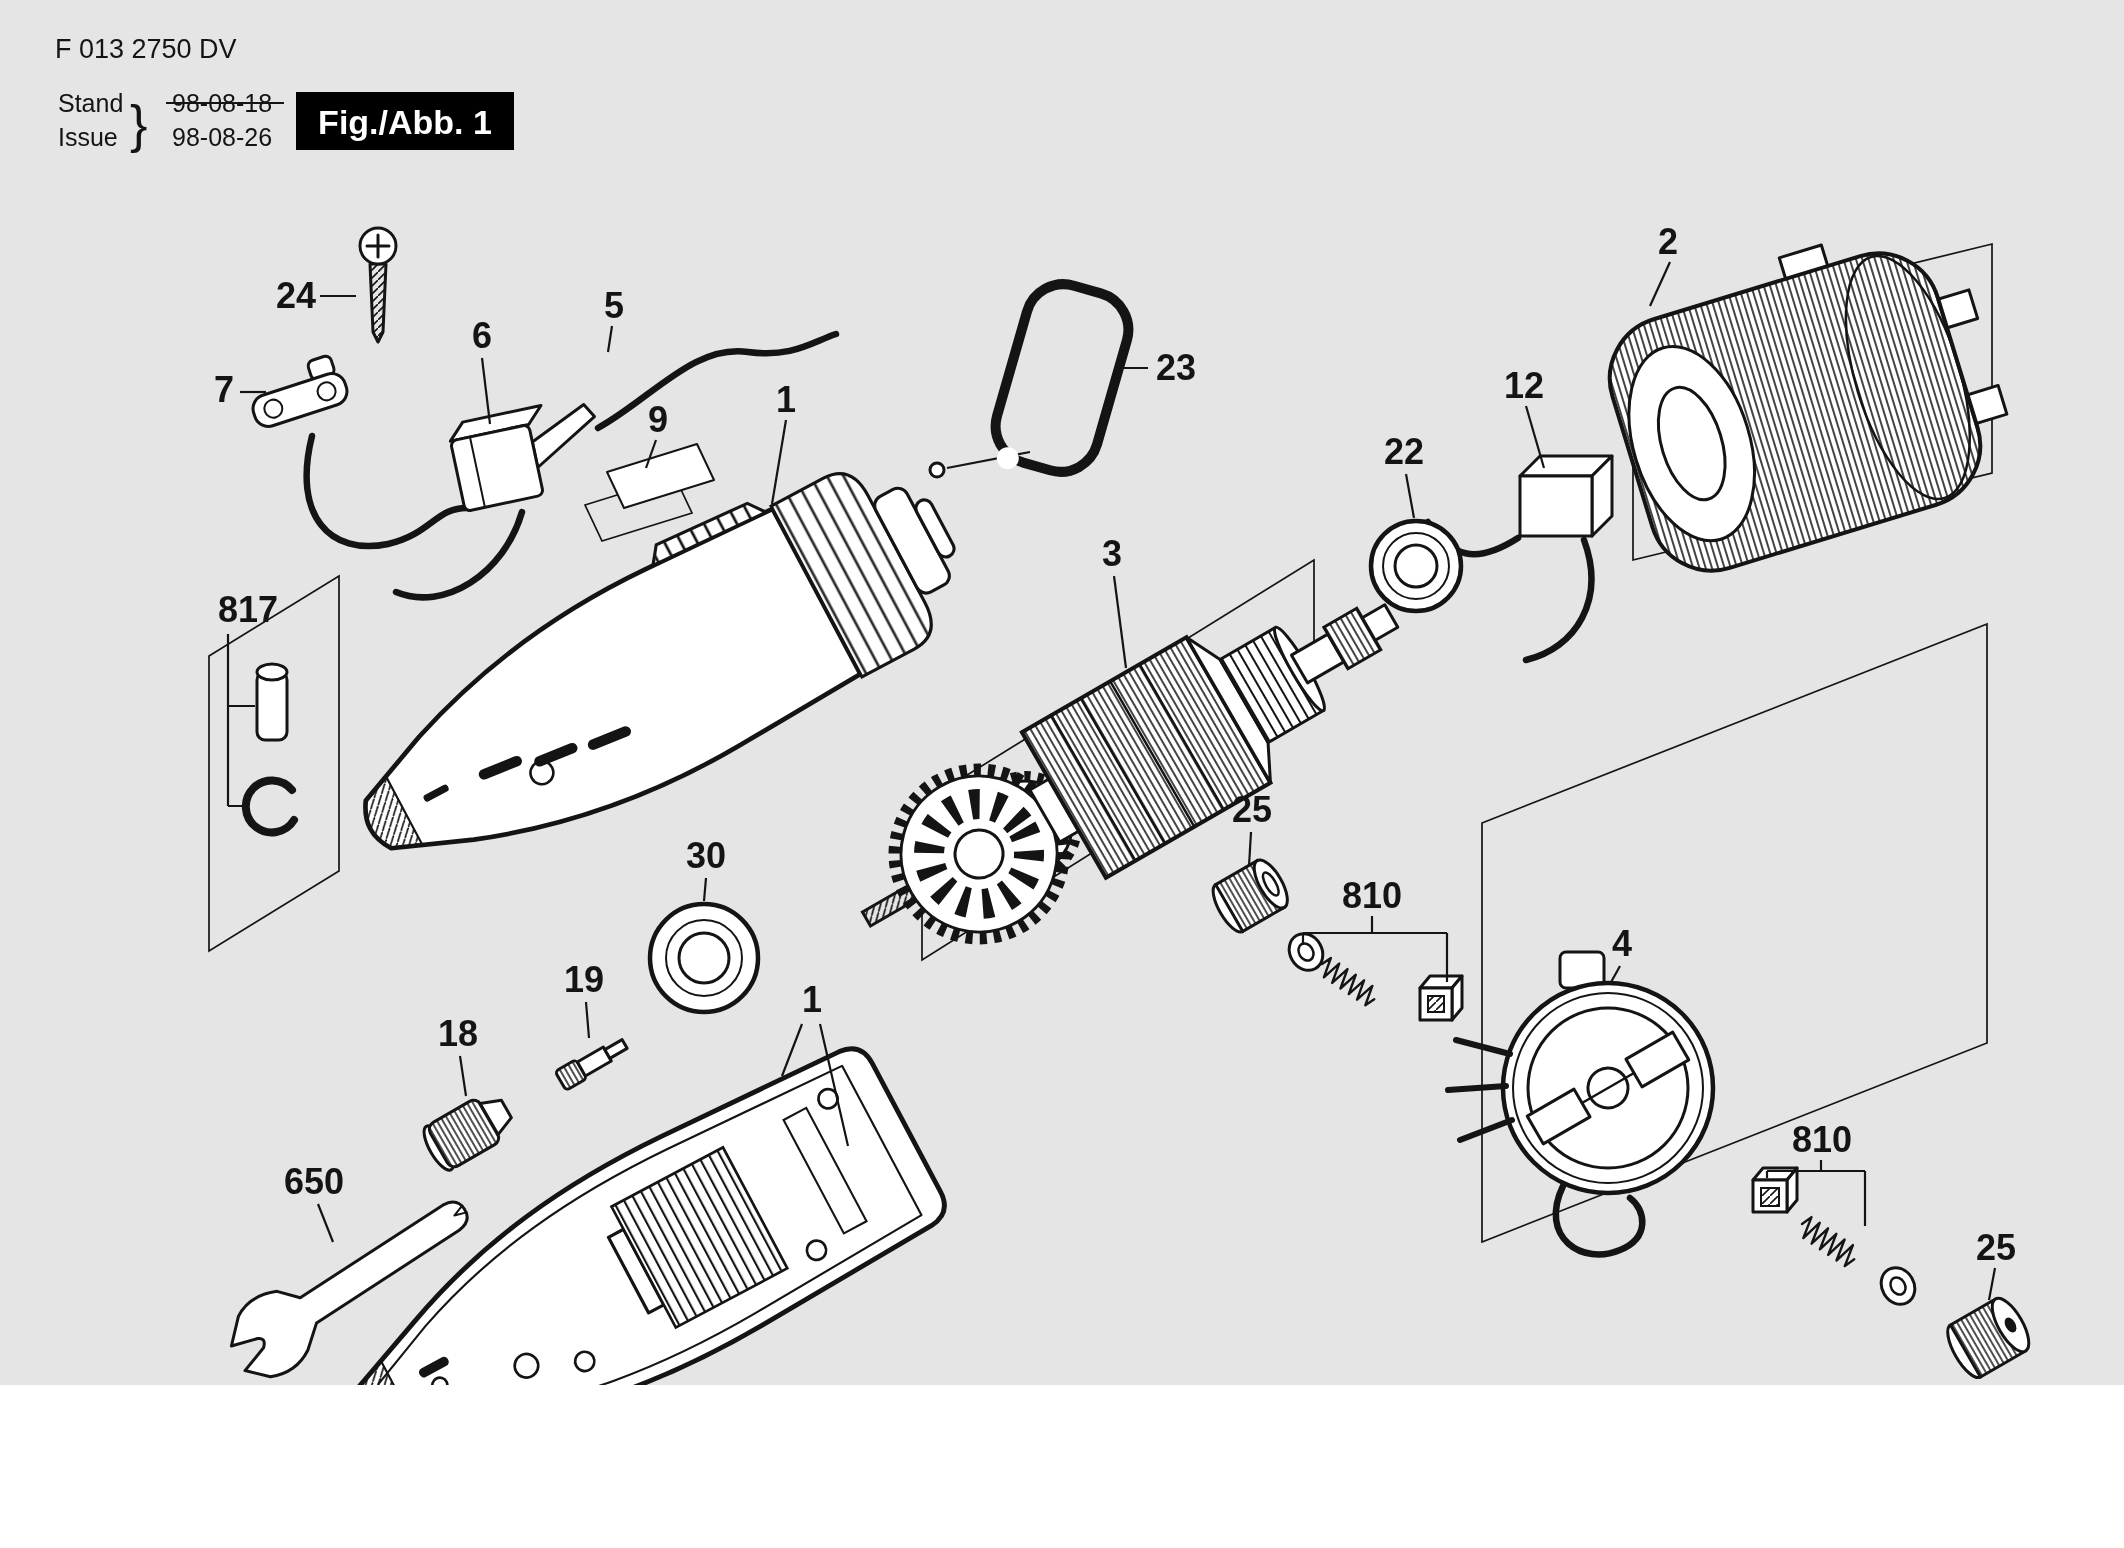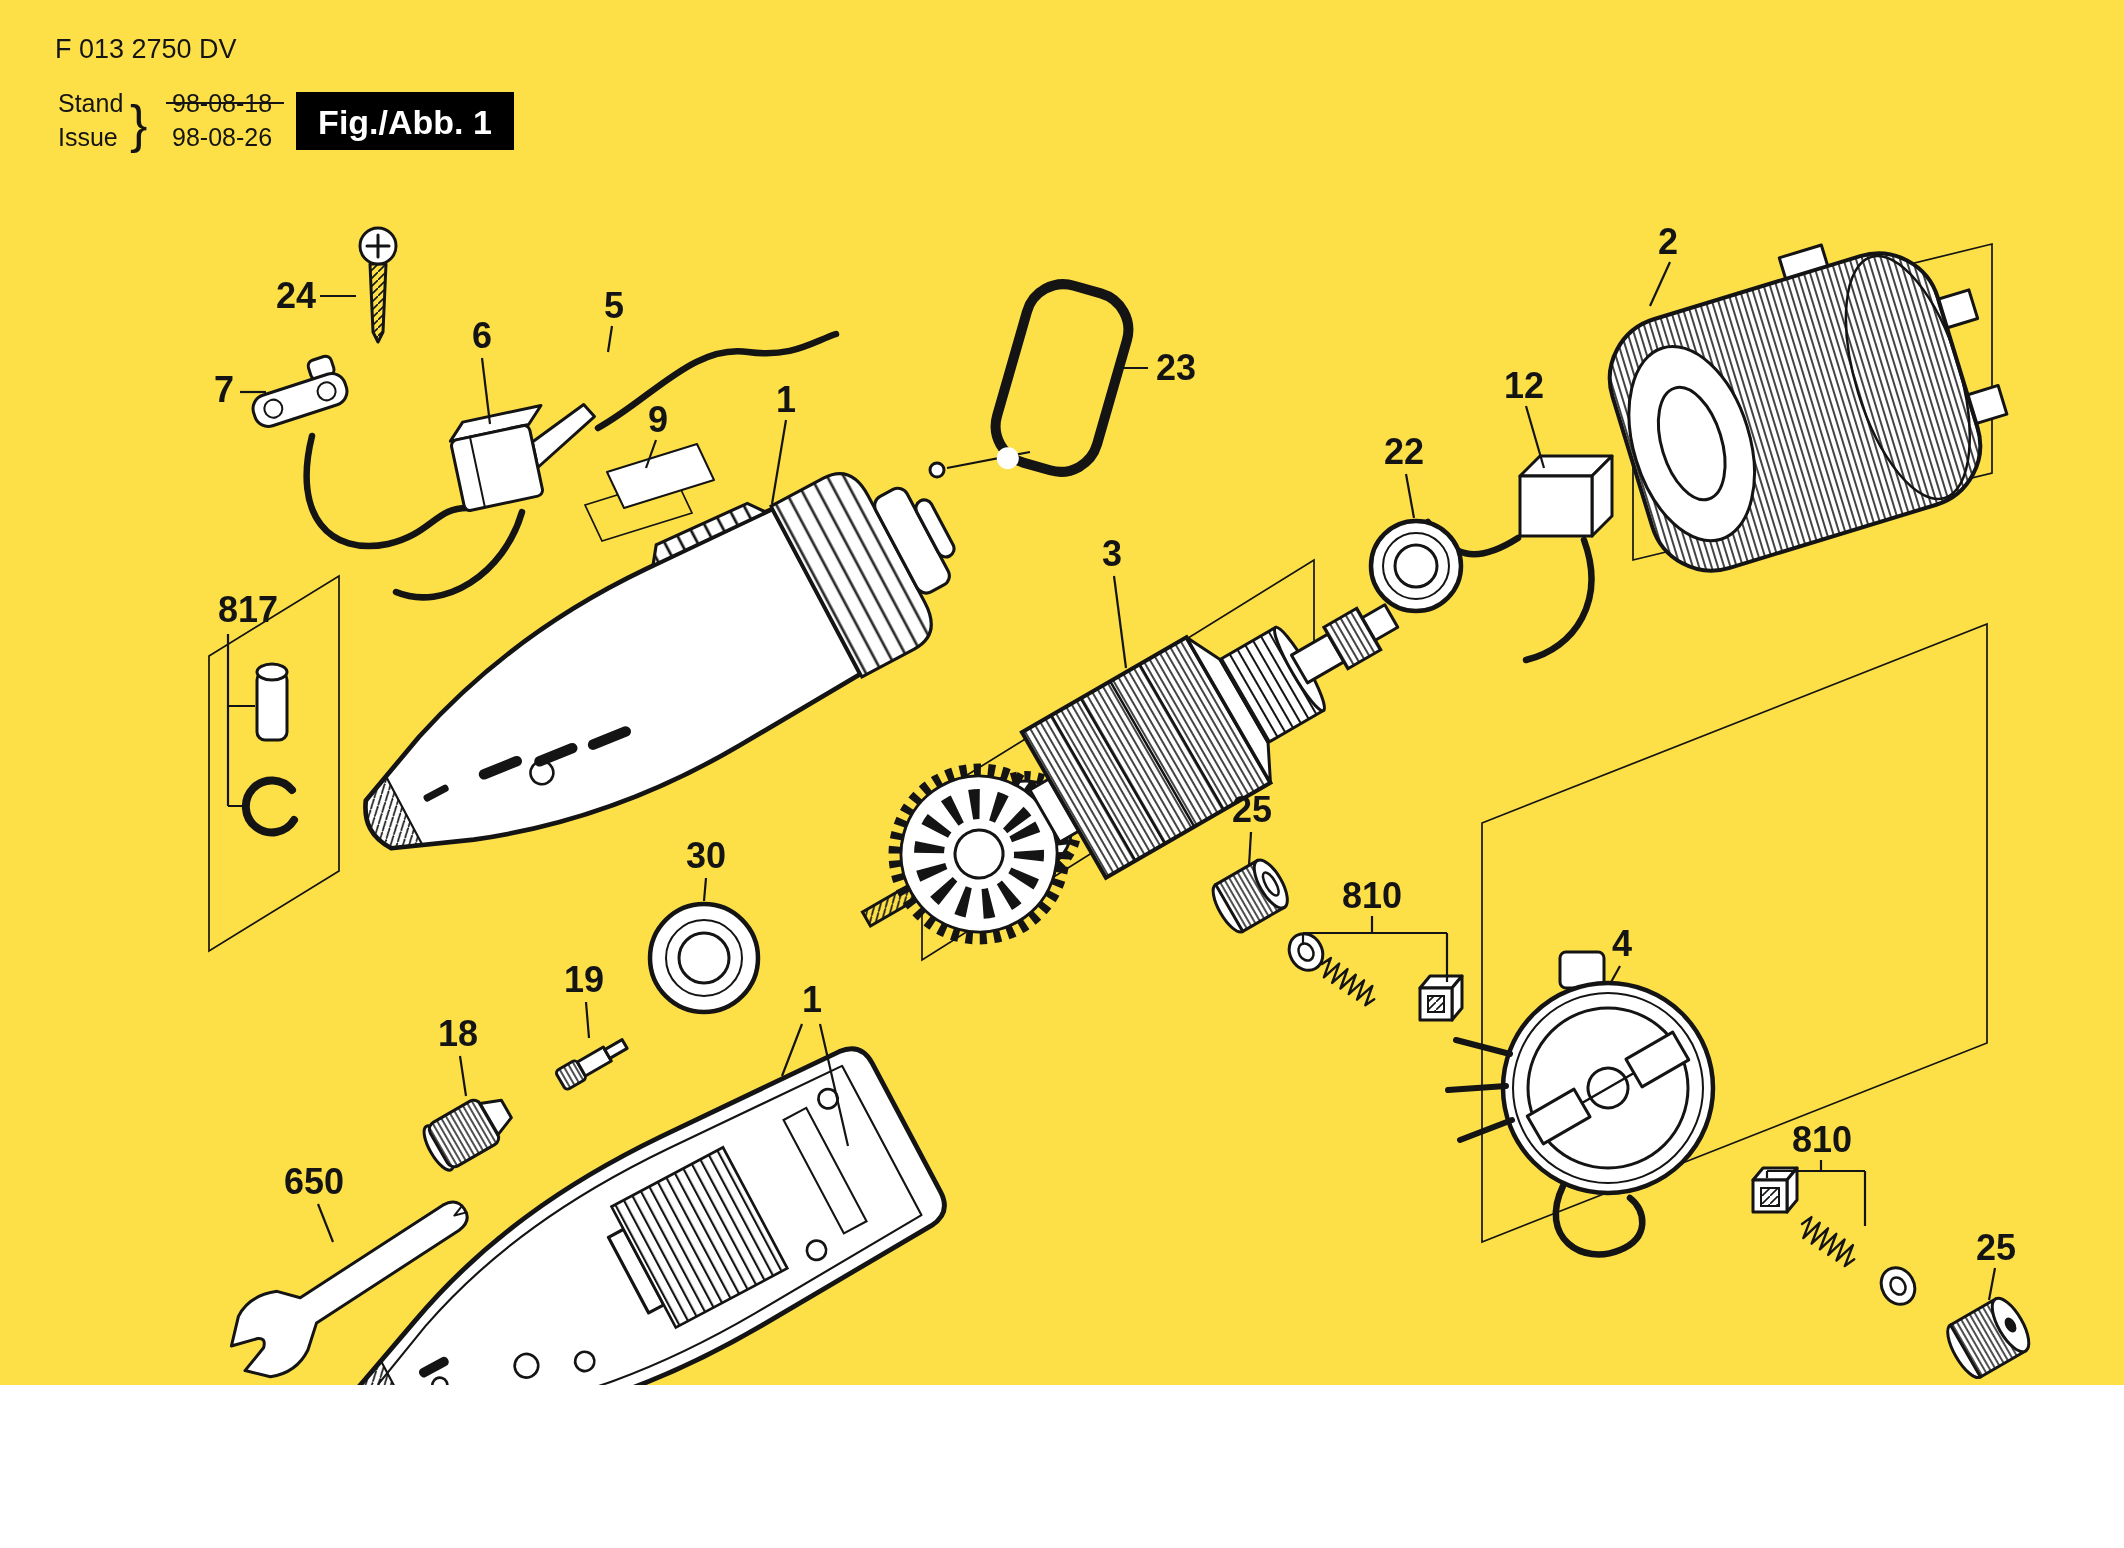--- a/index.html
+++ b/index.html
@@ -1,16 +1,16 @@
 <!DOCTYPE html>
 <html><head>
 <meta charset="utf-8">
 <style>
   html,body{margin:0;padding:0;background:#ffffff;}
-  .page{position:relative;width:2124px;height:1385px;background:#fde047;overflow:hidden;font-family:"Liberation Sans",sans-serif;}
+  .page{position:relative;width:2124px;height:1385px;background:#e5e5e5;overflow:hidden;font-family:"Liberation Sans",sans-serif;}
   .page svg{position:absolute;left:0;top:0;}
   .part{fill:#fff;stroke:#141414;stroke-width:3;stroke-linejoin:round;stroke-linecap:round;}
   .thick{stroke-width:4.5;}
   .thin{stroke-width:2;}
   .nofill{fill:none;stroke:#141414;stroke-linejoin:round;stroke-linecap:round;}
   .dark{fill:#141414;stroke:none;}
   .leader{stroke:#141414;stroke-width:2.2;fill:none;}
   .frame{stroke:#141414;stroke-width:1.7;fill:none;}
   .wire{stroke:#141414;stroke-width:6.5;fill:none;stroke-linecap:round;}
   .callout{font-family:"Liberation Sans",sans-serif;font-weight:bold;font-size:36px;fill:#141414;}

